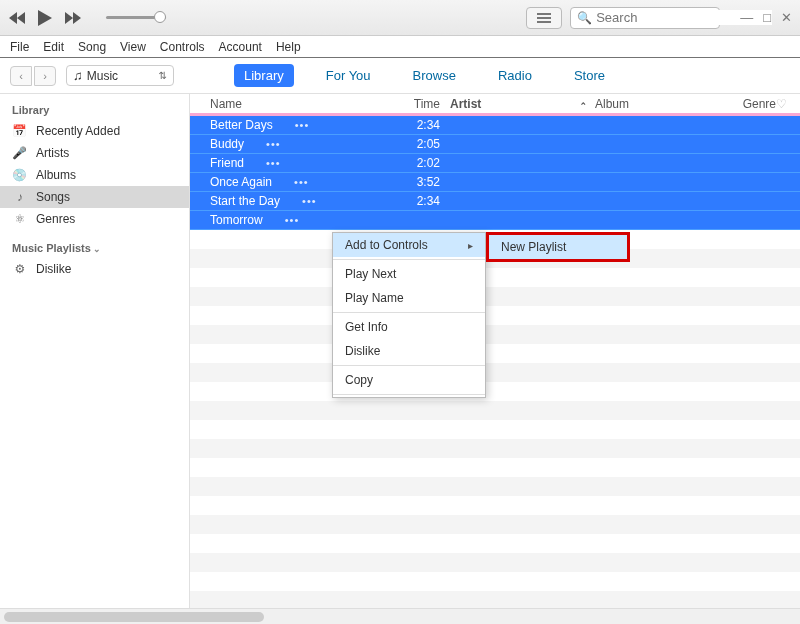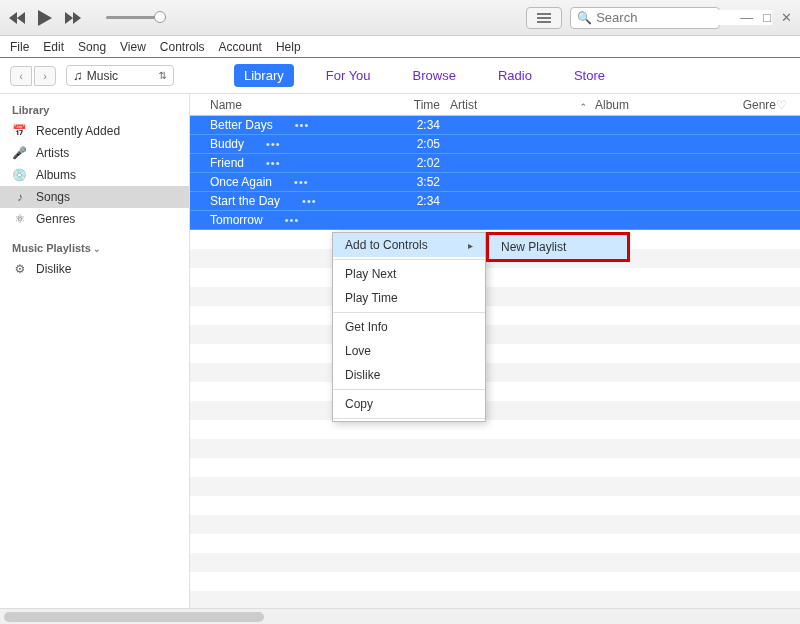--- a/index.html
+++ b/index.html
@@ -25,37 +25,37 @@
 
 .nav-row { height: 36px; display: flex; align-items: center; padding: 0 10px; border-bottom: 1px solid #e0e0e0; }
 .nav-btns { display: flex; gap: 2px; }
 .nav-btn { width: 22px; height: 20px; border: 1px solid #ccc; background: #f8f8f8; display: flex; align-items: center; justify-content: center; color: #888; font-size: 11px; }
 .nav-btn:first-child { border-radius: 4px 0 0 4px; }
 .nav-btn:last-child { border-radius: 0 4px 4px 0; }
 .media-picker { margin-left: 10px; display: flex; align-items: center; gap: 4px; border: 1px solid #ccc; border-radius: 4px; padding: 2px 6px; background: #fff; width: 108px; }
 .media-picker .music-icon { font-size: 13px; }
 .media-picker .chev { margin-left: auto; color: #666; font-size: 10px; }
 .tabs { margin-left: 60px; display: flex; gap: 22px; }
-.tab { padding: 4px 10px; color: #6d28d9; font-size: 13px; }
+.tab { padding: 4px 10px; color: #0369a1; font-size: 13px; }
 .tab.active { background: #2f7bff; color: #fff; border-radius: 4px; }
 
 
 .content { display: flex; height: calc(624px - 36px - 22px - 36px - 16px); }
 .sidebar { width: 190px; border-right: 1px solid #e0e0e0; padding: 6px 0; }
 .sb-header { font-size: 11px; color: #666; padding: 4px 12px; font-weight: bold; }
 .sb-item { display: flex; align-items: center; gap: 8px; padding: 4px 12px; }
 .sb-item.selected { background: #d8d8d8; }
 .sb-icon { width: 16px; text-align: center; color: #666; }
 .sb-chev { font-size: 9px; color: #888; margin-left: 2px; }
 
 .main { flex: 1; display: flex; flex-direction: column; }
-.col-header { height: 22px; display: flex; align-items: center; border-bottom: 1px solid #f9a8d4; font-size: 12px; color: #555; }
+.col-header { height: 22px; display: flex; align-items: center; border-bottom: 3px solid #f9a8d4; font-size: 12px; color: #555; }
 .col-name { width: 210px; padding-left: 20px; }
 .col-time { width: 50px; text-align: right; padding-right: 10px; }
-.col-artist { width: 145px; font-weight: normal; display: flex; align-items: flex-end; gap: 6px; }
+.col-artist { width: 145px; font-weight: bold; display: flex; align-items: flex-end; gap: 6px; }
 .col-artist .sort { font-size: 9px; margin-left: auto; margin-right: 8px; }
 .col-album { width: 120px; }
 .col-genre { flex: 1; text-align: right; }
 .col-heart { width: 24px; color: #bbb; }
 
 .rows { flex: 1; overflow: hidden; }
 .row { height: 19px; display: flex; align-items: center; font-size: 12px; border-bottom: 1px solid #4a9eff; }
 .row.selected { background: #2f7bff; color: #fff; }
 .row .r-name { width: 210px; padding-left: 20px; display: flex; align-items: center; gap: 22px; }
 .row .r-time { width: 50px; text-align: right; padding-right: 10px; }
@@ -264,24 +264,23 @@
     <div class="thumb"></div>
   </div>
 
 <div class="ctx">
   <div class="ctx-item hl">
       <span>Add to Controls</span>
       <span class="arrow">▸</span>
     </div>
   <div class="ctx-sep"></div>
   <div class="ctx-item">Play Next</div>
-  <div class="ctx-item">Play Time</div>
+  <div class="ctx-item">Play Name</div>
   <div class="ctx-sep"></div>
   <div class="ctx-item">Get Info</div>
-  <div class="ctx-item">Love</div>
   <div class="ctx-item">Dislike</div>
   <div class="ctx-sep"></div>
   <div class="ctx-item">Copy</div>
   <div class="ctx-sep"></div>
 </div>
 
 <div class="submenu">
   <span>New Playlist</span>
 </div>
 

